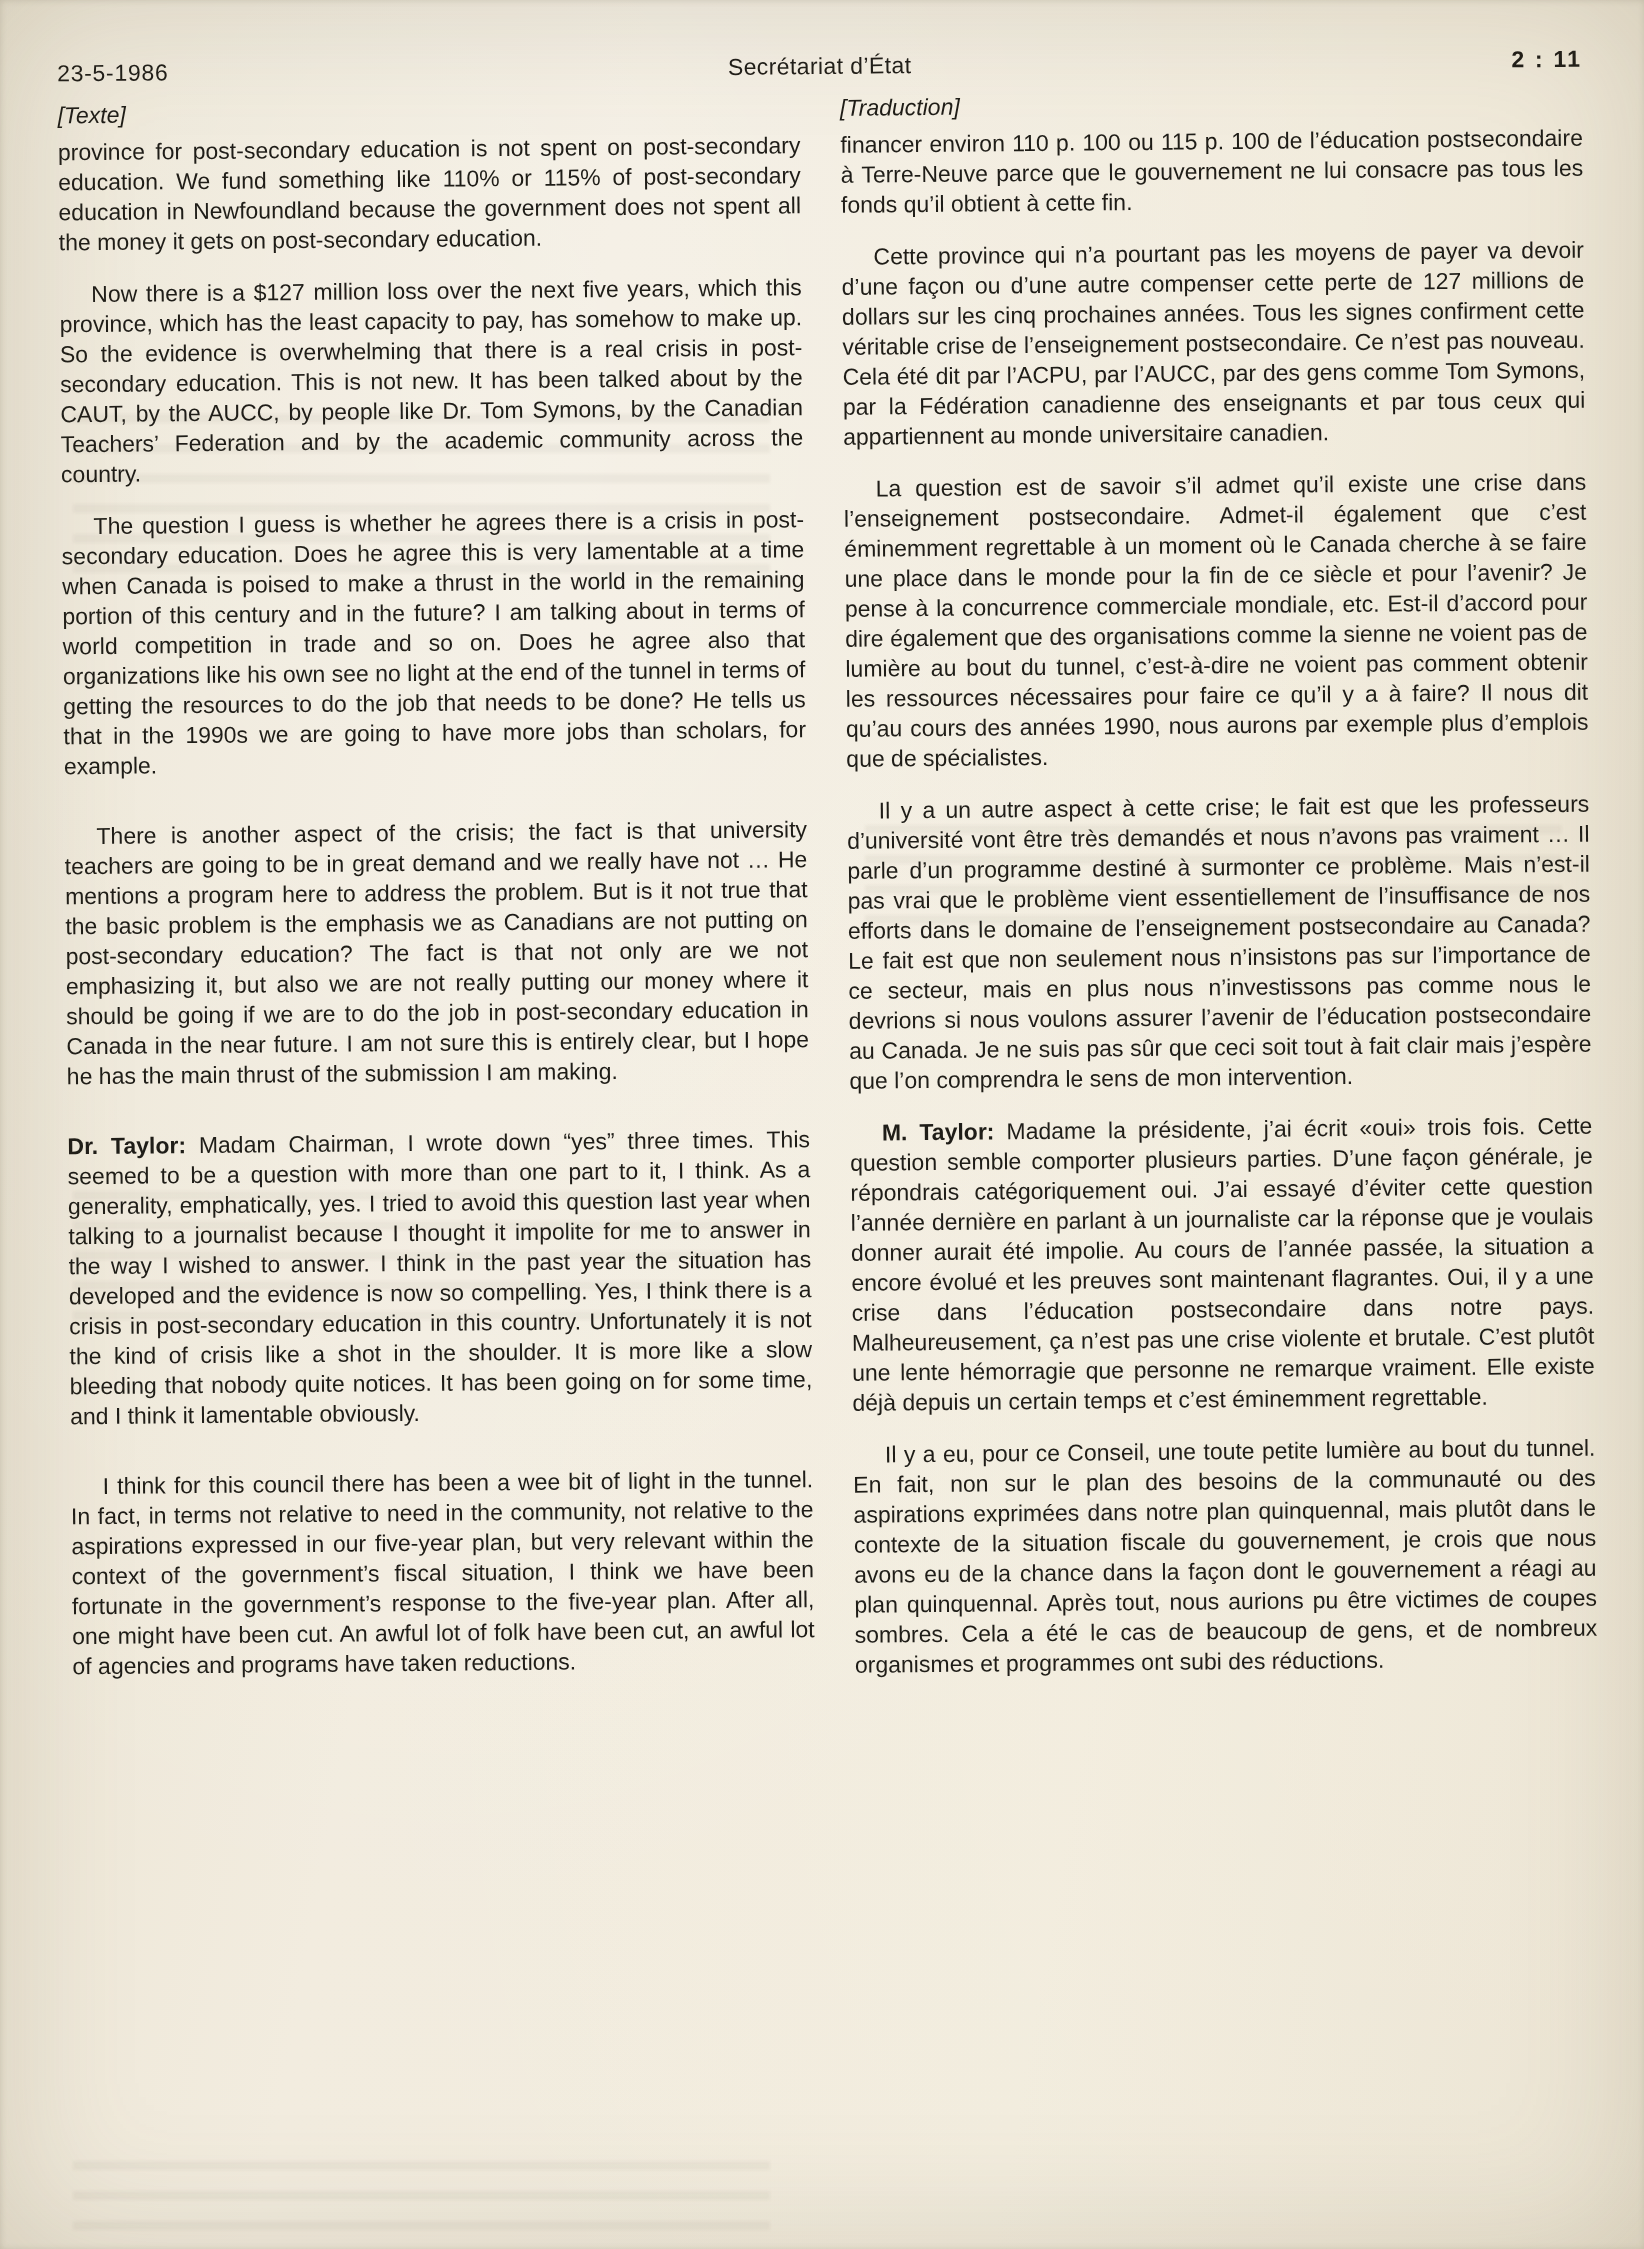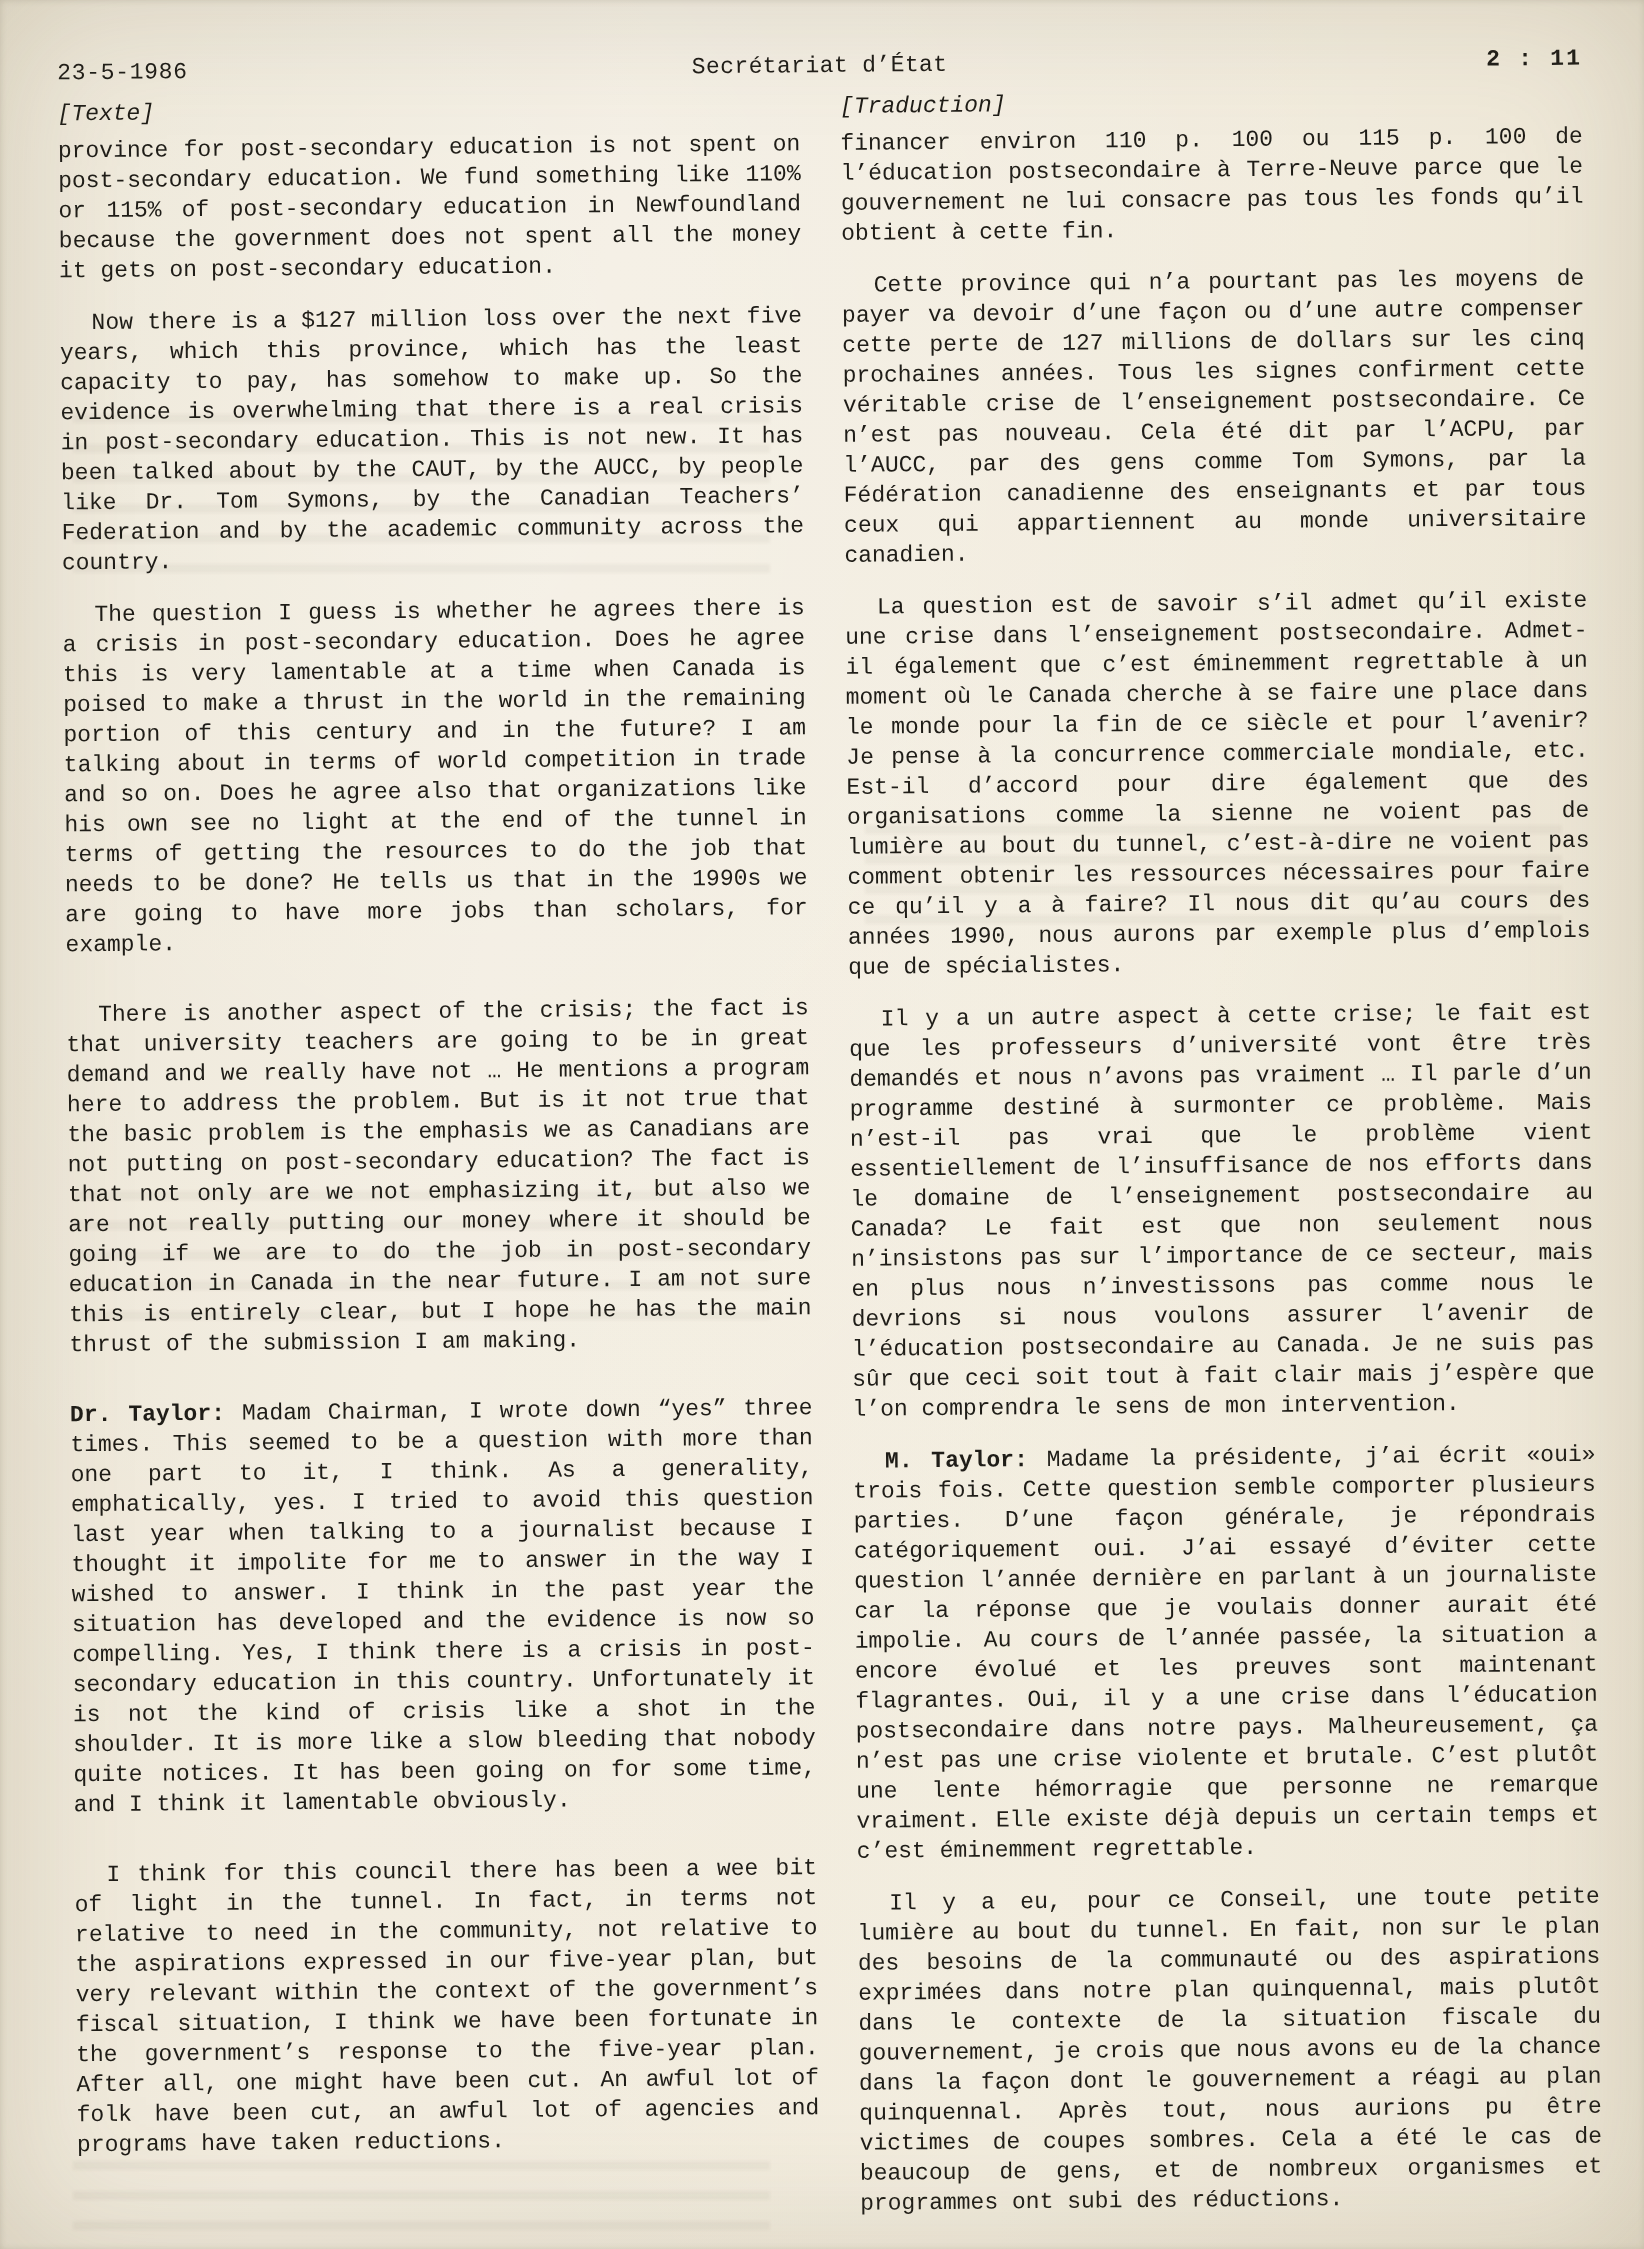--- a/index.html
+++ b/index.html
@@ -6,21 +6,21 @@
     margin: 0;
     padding: 0;
     background: #8a8577;
   }
   .page {
     position: relative;
     width: 1645px;
     height: 2250px;
     overflow: hidden;
     color: #1f1d18;
-    font-family: Liberation Mono, monospace;
+    font-family: Liberation Sans, sans-serif;
     background:
       radial-gradient(ellipse at 28% 18%, rgba(255,255,255,0.28), transparent 60%),
       radial-gradient(ellipse at 85% 75%, rgba(255,252,242,0.18), transparent 55%),
       linear-gradient(100deg, #eae3d1 0%, #f2ecdf 32%, #f1ebdc 68%, #e9e1cf 100%);
   }
   
   .page::after {
     content: "";
     position: absolute;
     inset: 0;

